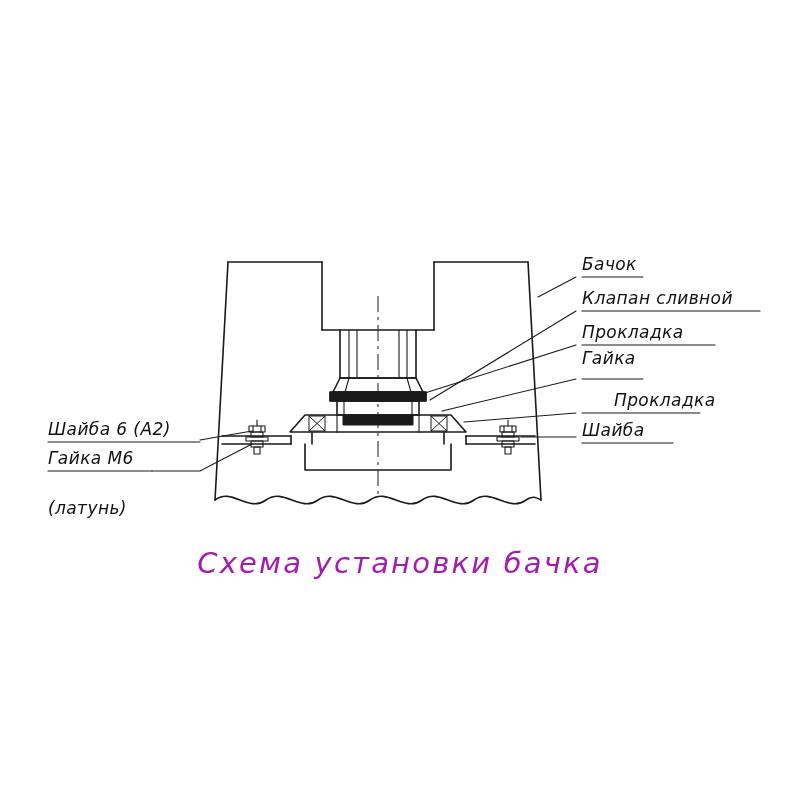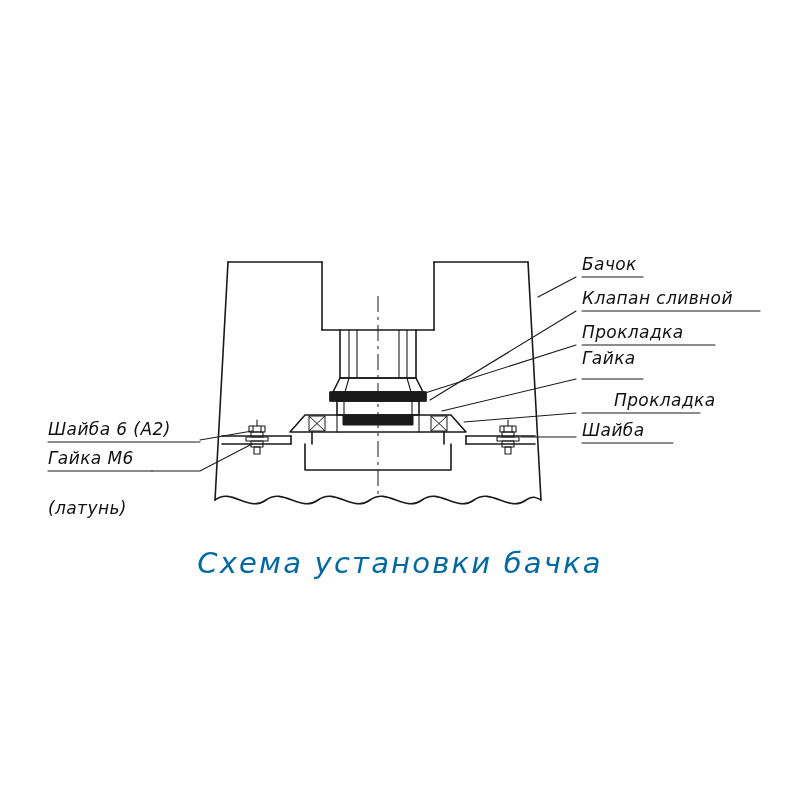--- a/index.html
+++ b/index.html
@@ -74,21 +74,21 @@
   .label.left-side  { text-align: center; }
   .title {
     position: absolute;
     left: 0;
     top: 546px;
     width: 800px;
     text-align: center;
     font-family: "DejaVu Sans", sans-serif;
     font-size: 29px;
     font-style: italic;
-    color: #0369a1;
+    color: #a21caf;
     letter-spacing: 2.2px;
     white-space: nowrap;
   }
 </style>
 </head>
 <body>
 
 <div id="stage">
 
   <svg class="drawing" viewBox="0 0 800 800">

